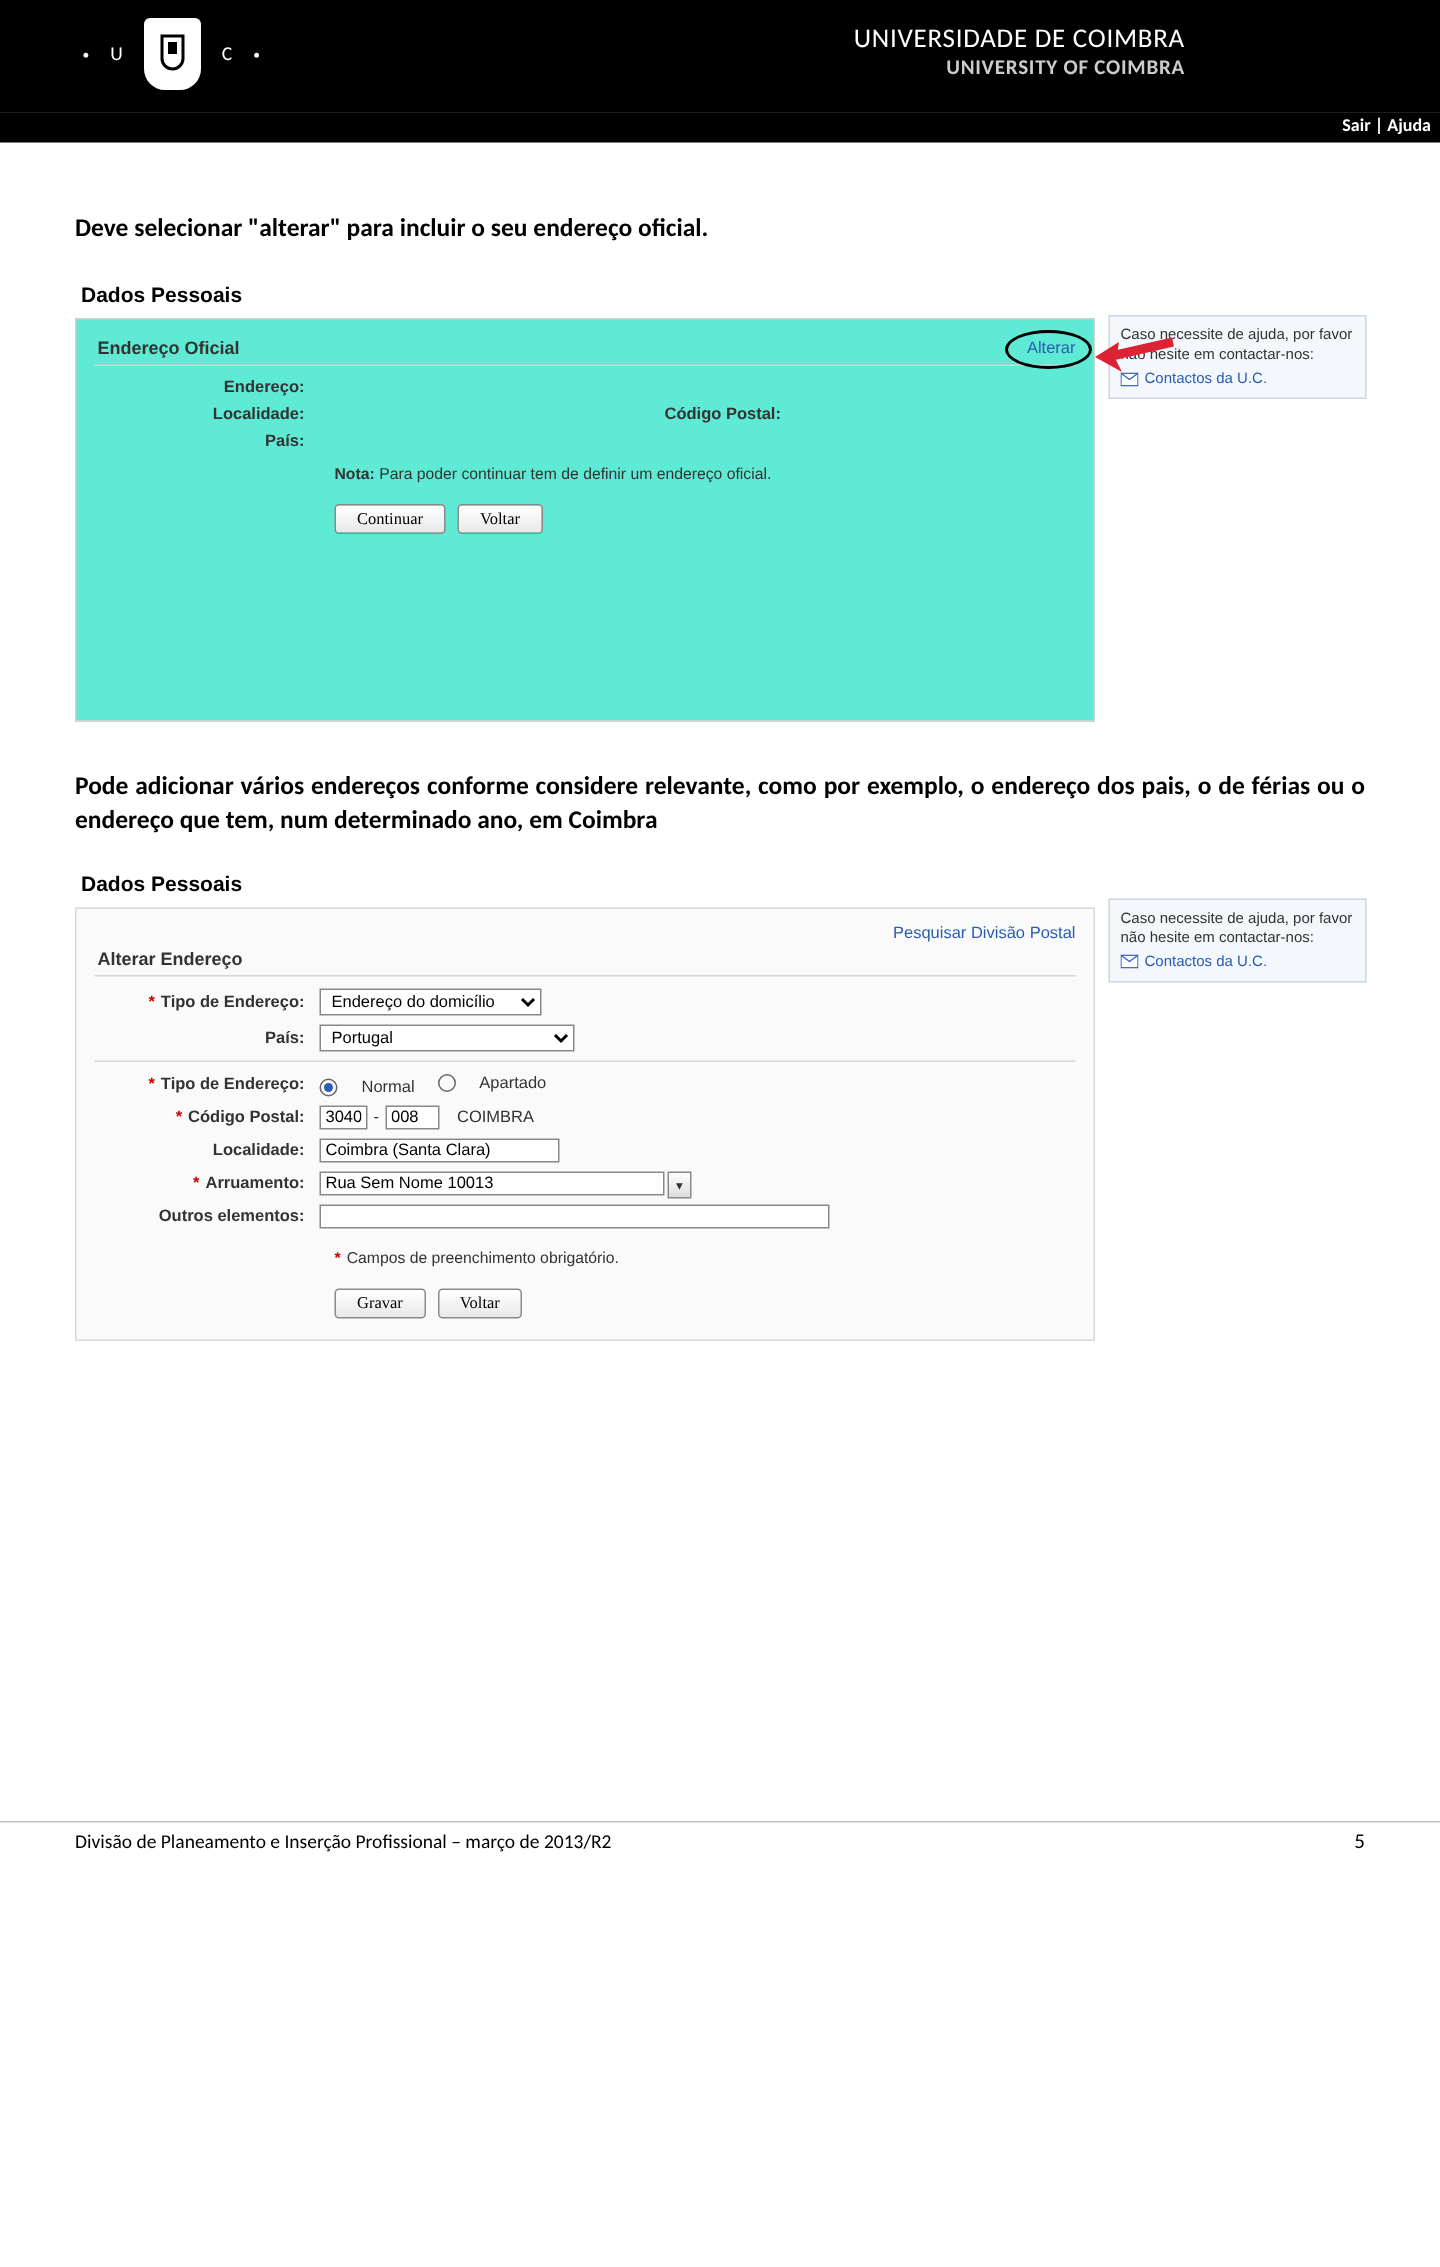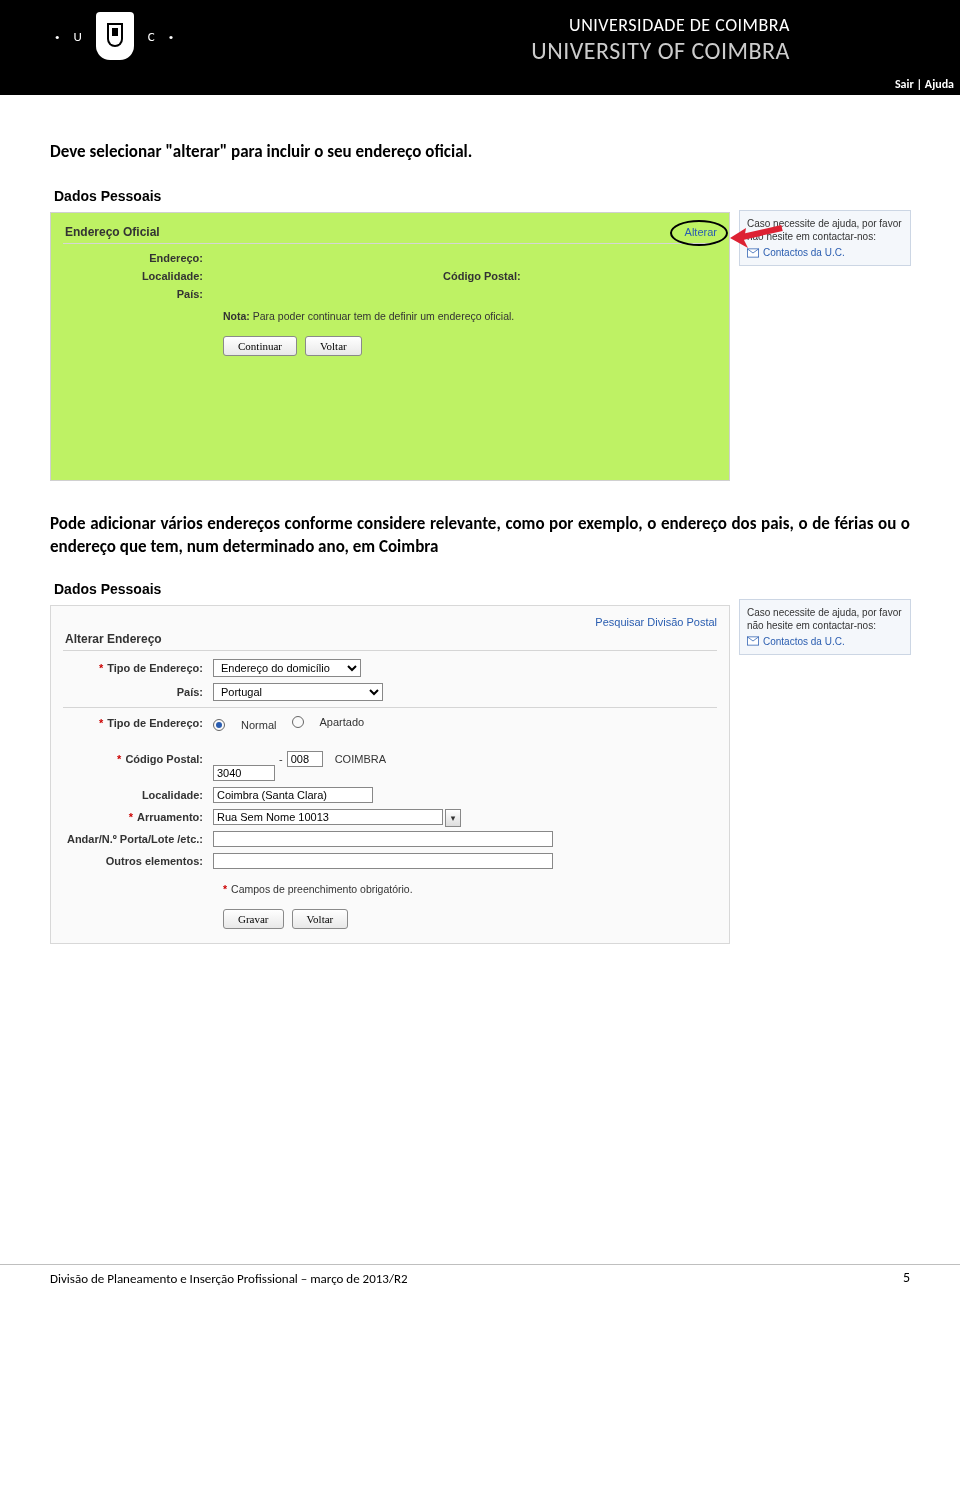--- a/index.html
+++ b/index.html
@@ -5,32 +5,32 @@
   * { box-sizing: border-box; margin: 0; padding: 0; }
   body { width: 960px; font-family: Calibri, Arial, sans-serif; background: #fff; color: #000; }
 
   
   .header-bar { background: #000; height: 75px; color: #fff; position: relative; border-bottom: 4px solid #000; }
   .header-bar .logoside { position: absolute; left: 55px; top: 12px; display: flex; align-items: center; gap: 14px; }
   .header-bar .logoside .dot { font-size: 9px; }
   .header-bar .logoside .uc-crest { width: 38px; height: 48px; background: #fff; border-radius: 4px 4px 14px 14px; display:flex; align-items:center; justify-content:center; color:#000; font-size:10px; }
   .header-bar .uni { position: absolute; right: 170px; top: 14px; text-align: right; }
   .header-bar .uni .pt { font-size: 18px; letter-spacing: 0.5px; font-weight: 300; }
-  .header-bar .uni .en { font-size: 24px; letter-spacing: 0.5px; font-weight: 400; color:#ccc; }
+  .header-bar .uni .en { font-size: 14px; letter-spacing: 0.5px; font-weight: 700; color:#ccc; }
   .top-links { background: #000; text-align: right; padding: 2px 6px 4px 0; font-size: 12px; color:#fff; font-weight:bold; }
 
   .doc { padding: 28px 50px 10px 50px; }
 
   .instr { font-size: 17px; font-weight: bold; margin: 18px 0 22px 0; }
   .instr2 { font-size: 17px; font-weight: bold; margin: 32px 0 18px 0; line-height: 1.35; text-align: justify; }
 
   
   .shot { width: 855px; position: relative; font-family: Verdana, Arial, sans-serif; font-size: 11px; color:#333; }
   .shot .title-strong { font-weight: bold; font-size: 14px; color:#000; padding: 4px 0 8px 4px; }
-  .shot .form-area { border: 1px solid #d0d0d0; background: #bef264; padding: 10px 12px 14px 12px; width: 680px; }
+  .shot .form-area { border: 1px solid #d0d0d0; background: #5eead4; padding: 10px 12px 14px 12px; width: 680px; }
   .shot .form-area2 { border: 1px solid #d8d8d8; background: #fafafa; padding: 10px 12px 14px 12px; width: 680px; }
 
   .row { display: flex; align-items: center; margin: 6px 0; }
   .lbl { width: 150px; text-align: right; font-weight: bold; padding-right: 10px; font-size: 11px; }
   .val { flex: 1; }
   .val input[type=text], .val select { font-family: Verdana, Arial; font-size: 11px; padding: 1px 3px; border: 1px solid #888; background:#fff; }
   .hr-line { border-top: 1px solid #d5d5d5; margin: 4px 0 8px 0; }
   .section-head { font-weight: bold; font-size: 12px; margin: 2px 0 2px 2px; display:flex; justify-content:space-between; align-items:center; }
   .alterar-link { color: #2a5db0; font-size: 11px; font-weight: normal; }
   .note { font-size: 10.5px; margin: 10px 0 14px 160px; }
@@ -179,42 +179,38 @@
             </span>
           <span class="radio">
               <span class="r"></span>
               <span>Apartado</span>
             </span>
         </div>
       </div>
       <div class="row">
         <div class="lbl"><span class="star">*</span><span>Código Postal:</span></div>
         <div class="val" style="display:flex; align-items:center; gap:4px;">
-          <input type="text" style="width: 62px; margin-top: 28px;" value="3040">
+          <input type="text" style="width: 32px;" value="3040">
           <span>-</span>
           <input type="text" style="width: 36px;" value="008">
           <span style="margin-left:8px;">COIMBRA</span>
         </div>
       </div>
       <div class="row">
         <div class="lbl">Localidade:</div>
         <div class="val"><input type="text" style="width: 160px;" value="Coimbra (Santa Clara)"></div>
       </div>
       <div class="row">
         <div class="lbl"><span class="star">*</span><span>Arruamento:</span></div>
         <div class="val" style="position:relative;">
           <input type="text" style="width: 230px;" value="Rua Sem Nome 10013">
           <span style="position:absolute; left:232px; top:0; width:16px; height:18px; border:1px solid #888; background:linear-gradient(#fff,#ddd); font-size:9px; text-align:center; line-height:16px;">▾</span>
         </div>
       </div>
       <div class="row">
-        <div class="lbl" style="line-height:1.1;">Andar/N.º Porta/Lote /etc.:</div>
-        <div class="val"><input type="text" style="width: 340px;" value=""></div>
-      </div>
-      <div class="row">
         <div class="lbl">Outros elementos:</div>
         <div class="val"><input type="text" style="width: 340px;" value=""></div>
       </div>
 
       <div style="margin:14px 0 14px 160px; font-size:10.5px;">
         <span class="star">*</span><span>Campos de preenchimento obrigatório.</span>
       </div>
       <div class="btns">
         <button class="btn">Gravar</button>
         <button class="btn">Voltar</button>

